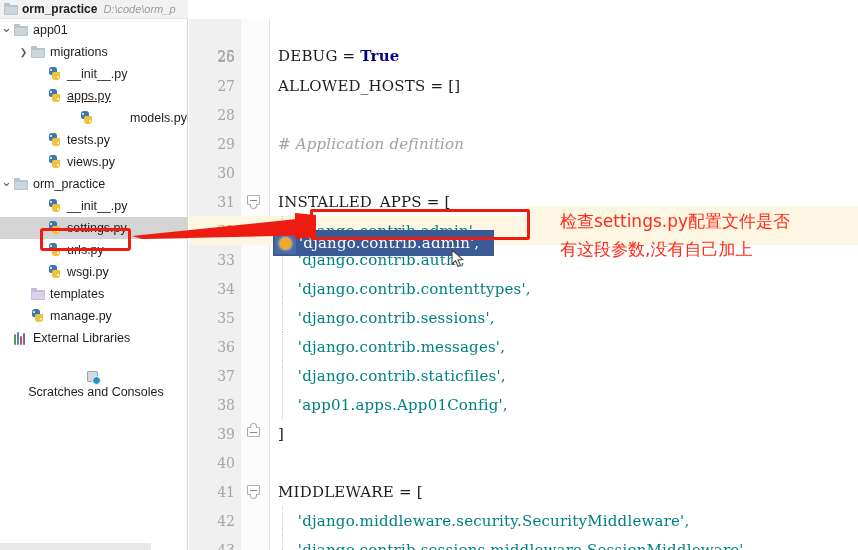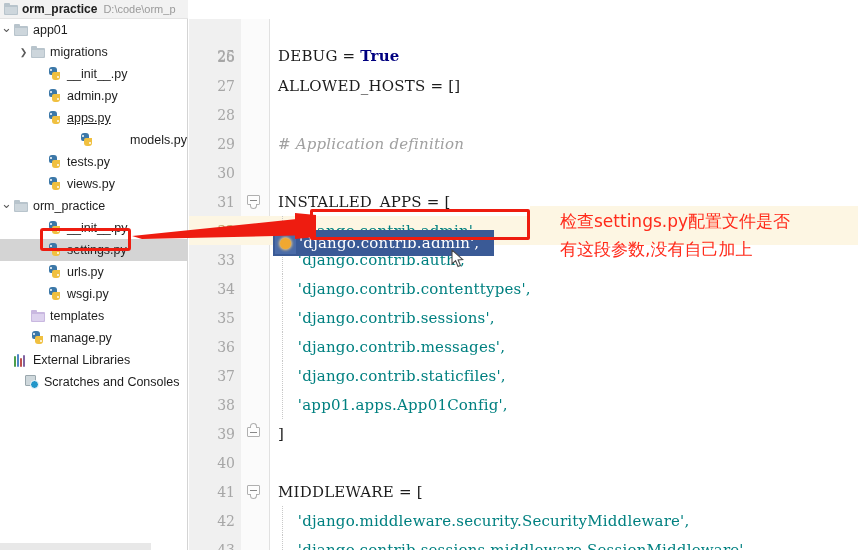--- a/index.html
+++ b/index.html
@@ -27,20 +27,21 @@
     padding-left: 4px;
     white-space: nowrap;
   }
   #titlebar .proj-name {
     font-size: 12px; font-weight: bold; color: #202020;
     margin-left: 4px;
   }
   #titlebar .proj-path {
     font-size: 11px; color: #9a9a9a;
     margin-left: 6px;
+    font-style: italic;
   }
   #titlebar .tb-fill {
     position: absolute; left: 188px; top: 0;
     width: 670px; height: 19px;
     background: #ffffff;
   }
 
   
   .ico { display: inline-block; position: relative; flex: 0 0 auto; }
   .ico-folder { width: 14px; height: 12px; }
@@ -332,30 +333,20 @@
         <div class="tree-row" style="padding-left: 34px;">
           <span class="twisty"></span>
           <span class="ico ico-py">
             <span class="s1"></span>
             <span class="s2"></span>
             <span class="d1"></span>
             <span class="d2"></span>
           </span>
           <span class="lbl">__init__.py</span>
         </div>
-        <div class="tree-row" style="padding-left: 34px;">
-          <span class="twisty"></span>
-          <span class="ico ico-py">
-            <span class="s1"></span>
-            <span class="s2"></span>
-            <span class="d1"></span>
-            <span class="d2"></span>
-          </span>
-          <span class="lbl">admin.py</span>
-        </div>
         <div class="tree-row" style="padding-left: 34px; text-decoration: underline;">
           <span class="twisty"></span>
           <span class="ico ico-py">
             <span class="s1"></span>
             <span class="s2"></span>
             <span class="d1"></span>
             <span class="d2"></span>
           </span>
           <span class="lbl">apps.py</span>
         </div>
@@ -460,21 +451,21 @@
         <div class="tree-row" style="padding-left: 0px;">
           <span class="twisty"></span>
           <span class="ico ico-lib">
             <i></i>
             <i></i>
             <i></i>
             <i></i>
           </span>
           <span class="lbl">External Libraries</span>
         </div>
-        <div class="tree-row" style="padding-left: 11px;">
+        <div class="tree-row" style="padding-left: 0px; flex-direction: column;">
           <span class="twisty"></span>
           <span class="ico ico-scratch">
             <span class="pad"></span>
             <span class="badge"></span>
           </span>
           <span class="lbl">Scratches and Consoles</span>
         </div>
       </div>
     <div id="sb-hscroll"></div>
   </div>

